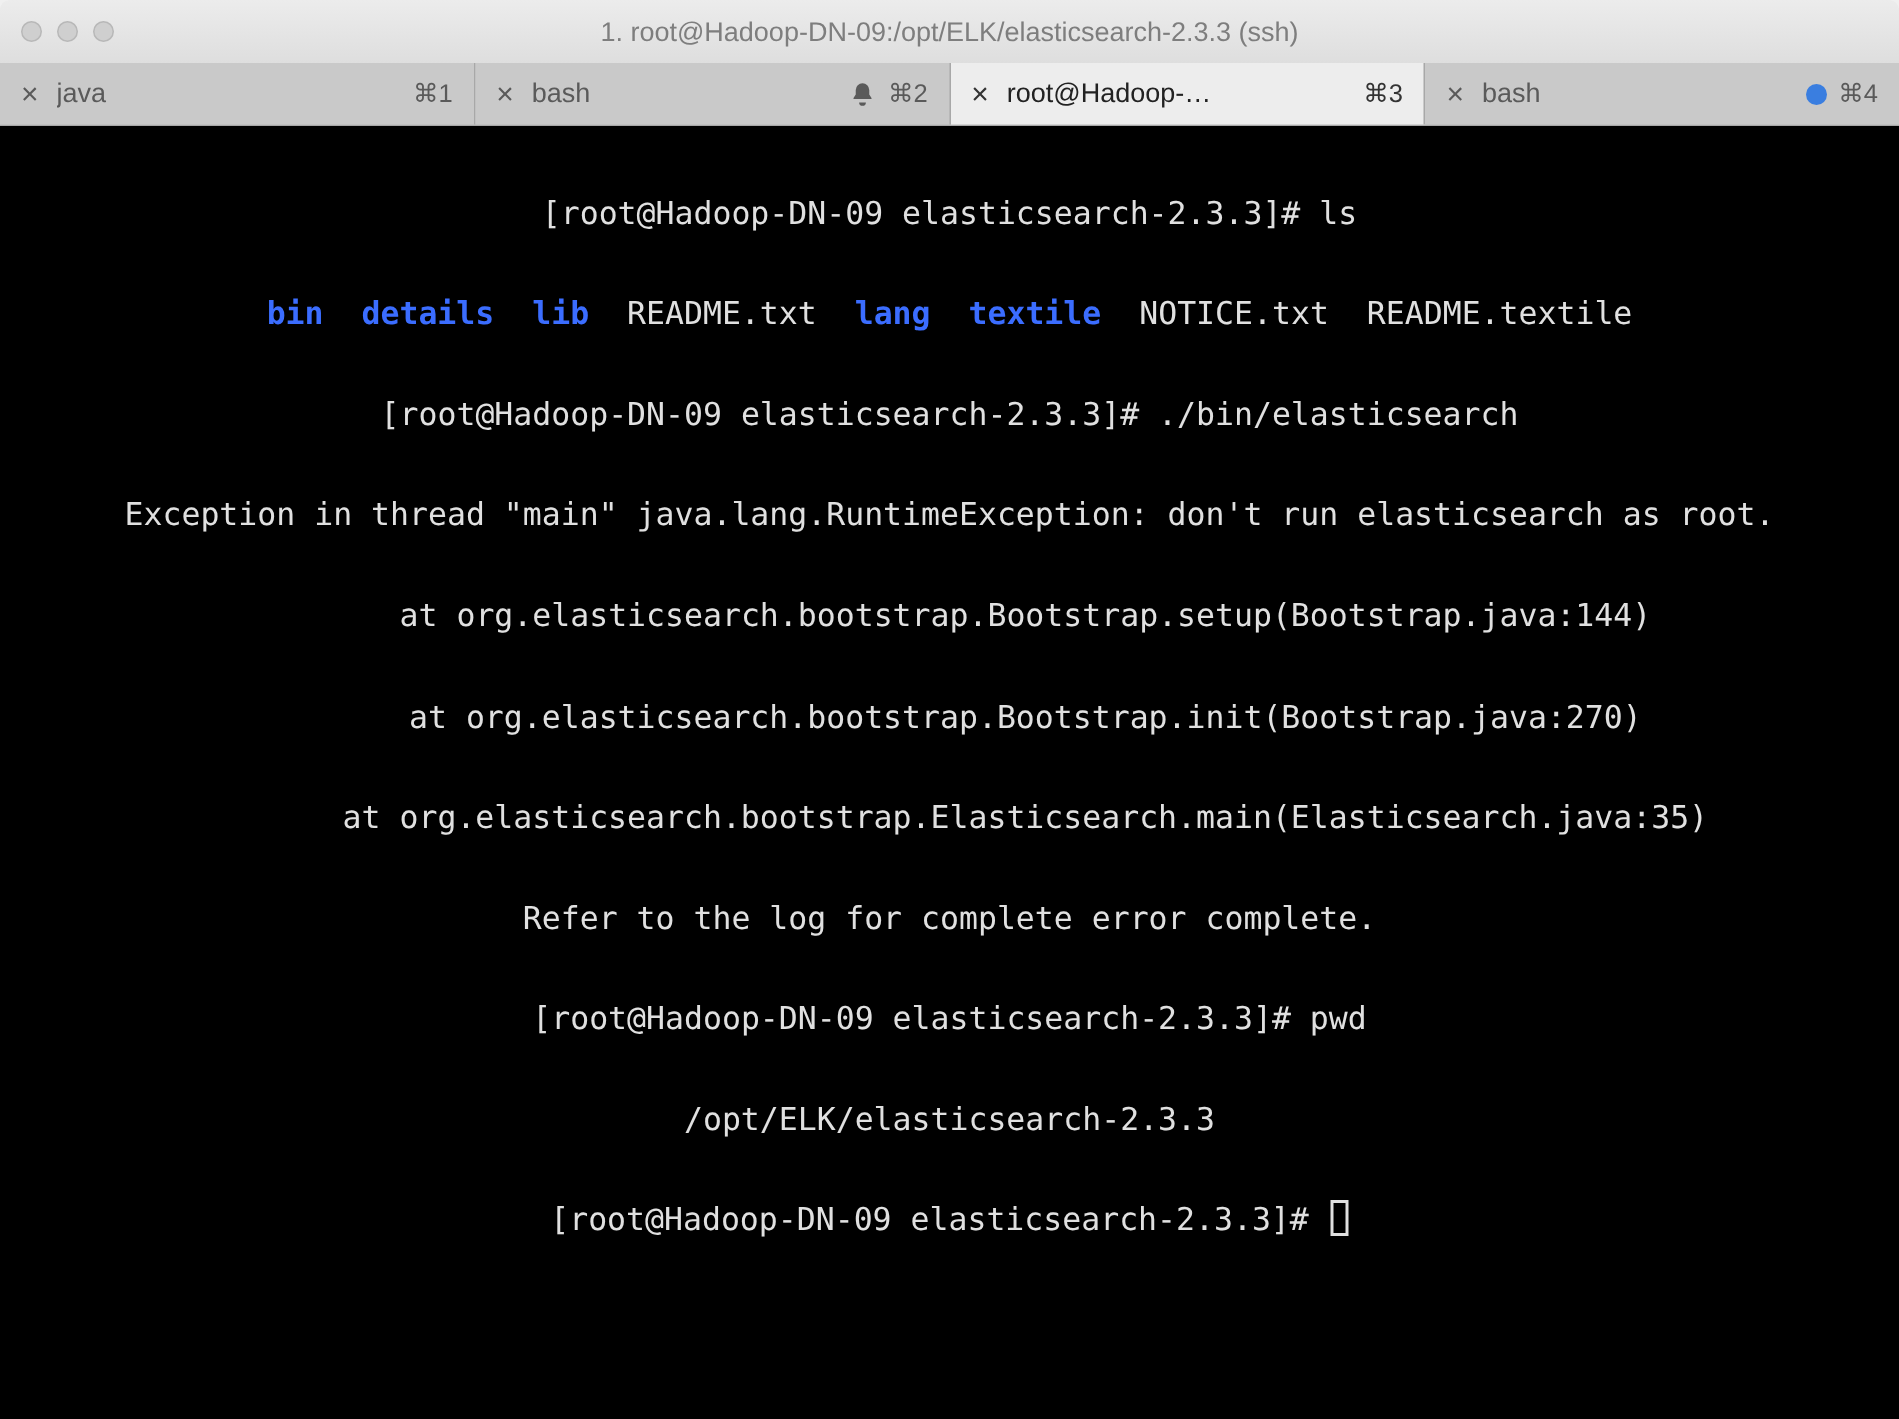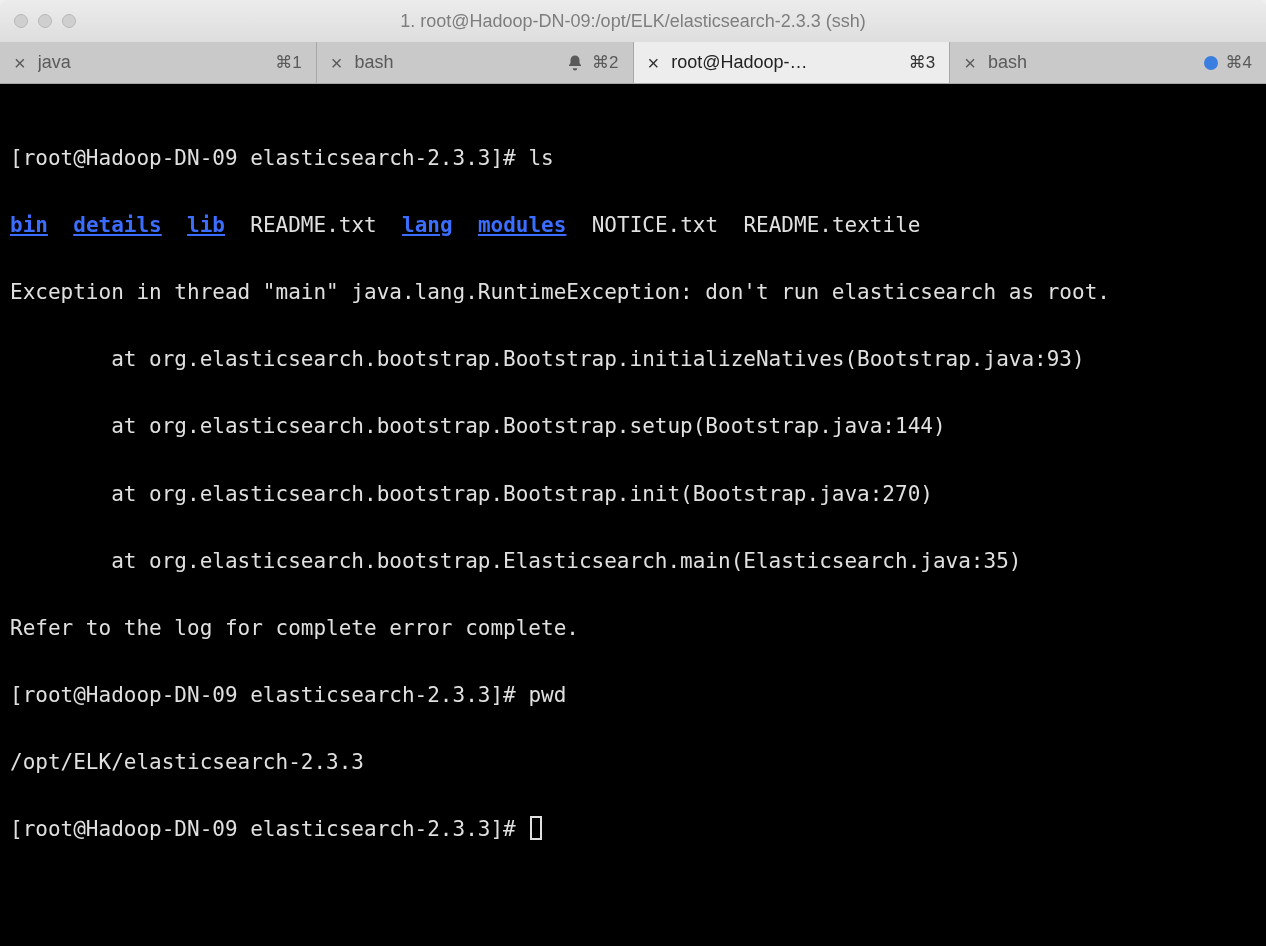--- a/index.html
+++ b/index.html
@@ -113,26 +113,27 @@
     background: #3a7ee0;
     display: inline-block;
   }
   .terminal {
     flex: 1;
     background: #000;
     color: #e0e0e0;
     font-family: "Menlo", "Consolas", monospace;
     font-size: 21px;
     line-height: 1.6;
-    padding: 24px 10px;
+    padding: 8px 10px;
     white-space: pre;
     overflow: hidden;
+    text-align: center;
   }
   .term-line { white-space: pre; }
-  .dir { color: #3b6dff; font-weight: bold; text-decoration: underline; }
+  .dir { color: #3b6dff; font-weight: bold; }
   .cursor {
     display: inline-block;
     width: 12px;
     height: 24px;
     border: 2px solid #e0e0e0;
     vertical-align: -4px;
     margin-left: 2px;
   }
 </style>
 </head>
@@ -193,23 +194,23 @@
       </div>
       <div class="tab-right">
         <span class="dot-icon"></span>
         <span class="tab-shortcut">⌘4</span>
       </div>
     </div>
   </div>
 
   <div class="terminal">
 <div class="term-line"><span>[root@Hadoop-DN-09 elasticsearch-2.3.3]# </span><span>ls</span></div>
-<div class="term-line"><span class="dir">bin</span>  <span class="dir">details</span>  <span class="dir">lib</span>  <span>README.txt</span>  <span class="dir">lang</span>  <span class="dir">modules</span>  <span>NOTICE.txt</span>  <span>README.textile</span></div>
+<div class="term-line"><span class="dir">bin</span>  <span class="dir">details</span>  <span class="dir">lib</span>  <span>README.txt</span>  <span class="dir">lang</span>  <span class="dir">textile</span>  <span>NOTICE.txt</span>  <span>README.textile</span></div>
+<div class="term-line"><span>[root@Hadoop-DN-09 elasticsearch-2.3.3]# </span><span>./bin/elasticsearch</span></div>
 <div class="term-line">Exception in thread "main" java.lang.RuntimeException: don't run elasticsearch as root.</div>
-<div class="term-line">        at org.elasticsearch.bootstrap.Bootstrap.initializeNatives(Bootstrap.java:93)</div>
 <div class="term-line">        at org.elasticsearch.bootstrap.Bootstrap.setup(Bootstrap.java:144)</div>
 <div class="term-line">        at org.elasticsearch.bootstrap.Bootstrap.init(Bootstrap.java:270)</div>
 <div class="term-line">        at org.elasticsearch.bootstrap.Elasticsearch.main(Elasticsearch.java:35)</div>
 <div class="term-line">Refer to the log for complete error complete.</div>
 <div class="term-line"><span>[root@Hadoop-DN-09 elasticsearch-2.3.3]# </span><span>pwd</span></div>
 <div class="term-line">/opt/ELK/elasticsearch-2.3.3</div>
 <div class="term-line"><span>[root@Hadoop-DN-09 elasticsearch-2.3.3]# </span><span class="cursor"></span></div>
   </div>
 
 </div>

